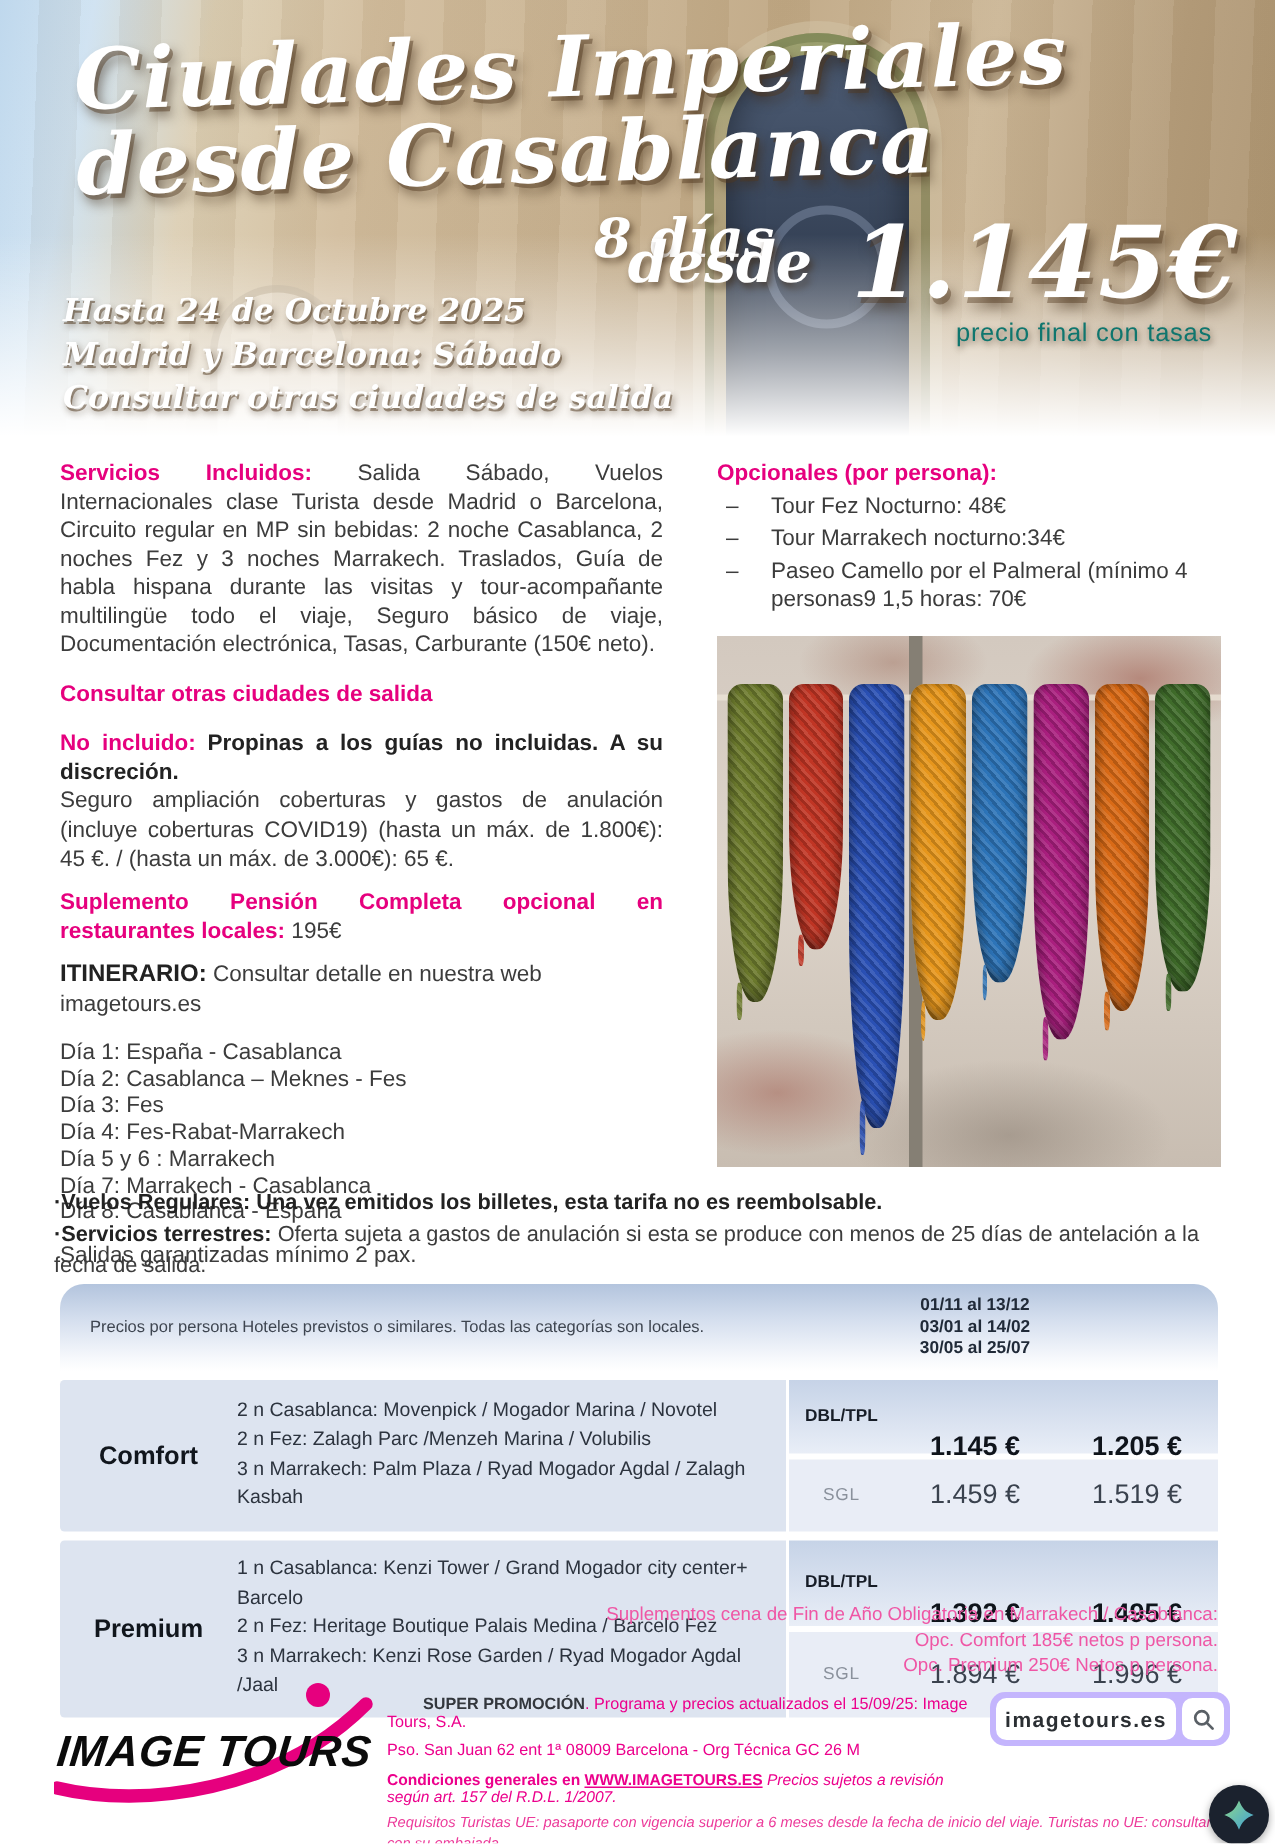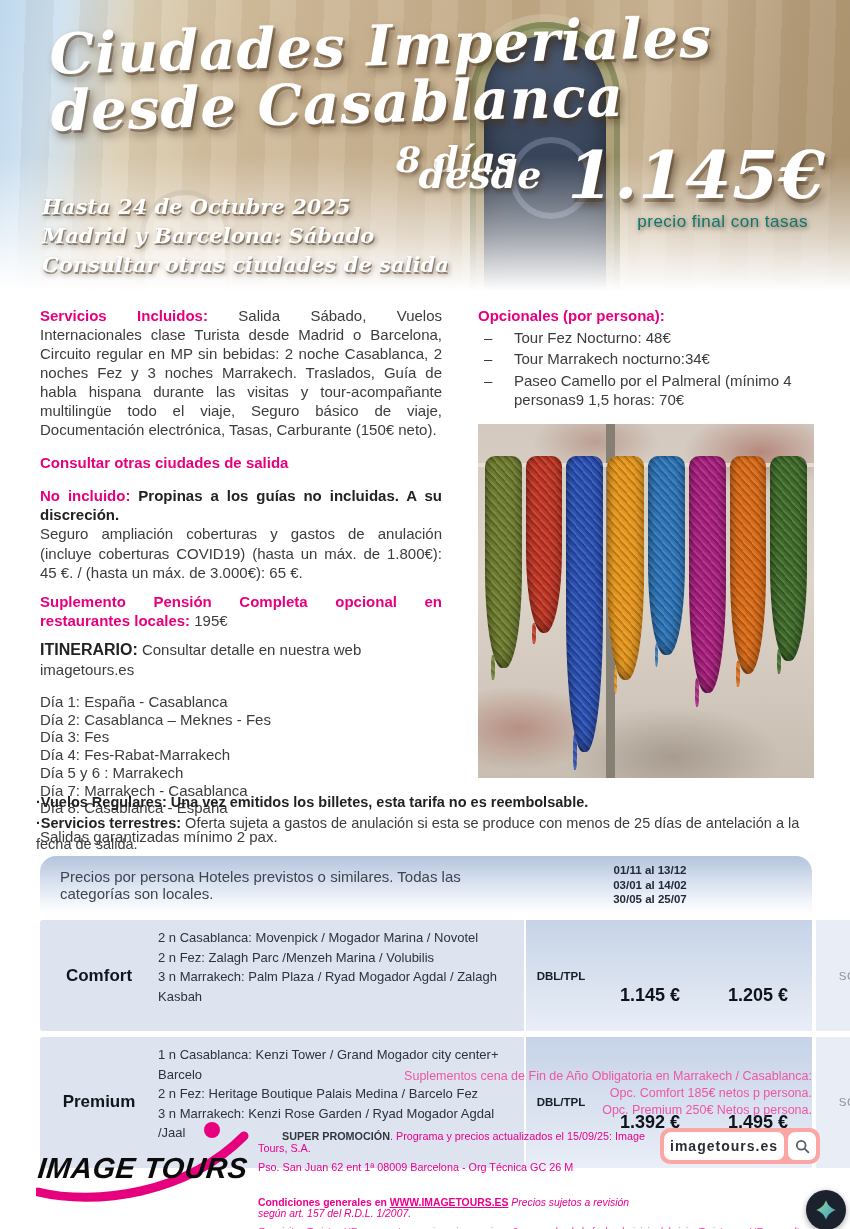--- a/index.html
+++ b/index.html
@@ -73,29 +73,29 @@
   .yarn-strip::after { content:""; position:absolute; left:18%; bottom:-6%; width:10%; height:12%;
     background:inherit; background-color:inherit; border-radius:40%; opacity:.9; }
 
   
   .notes { position:absolute; left:36px; top:792px; width:792px; font-size:14.5px; line-height:1.45; color:#3c3c3c; }
 
   
   .ptable { position:absolute; left:40px; top:856px; width:772px; }
   .pt-head { display:flex; align-items:center; border-radius:16px 16px 0 0; height:58px; padding:0 0 0 20px;
     background:linear-gradient(180deg,#b3c4dd 0%,#d4deee 40%,#f6f8fc 85%,#ffffff 100%); }
-  .pt-head-intro { flex:1; font-size:15px; color:#3e4550; padding-right:10px; }
+  .pt-head-intro { flex:1; font-size:11px; color:#3e4550; padding-right:10px; }
   .pt-head-cols { width:286px; display:flex; }
   .pt-head-spacer { width:70px; }
   .pt-head-col { width:108px; text-align:center; font-size:11.5px; font-weight:bold; color:#202a38; line-height:1.3; }
   .pt-row { display:flex; margin-top:6px; }
   .pt-left { flex:1; background:#dde4f0; display:flex; align-items:center; border-radius:3px 0 0 3px; }
   .pt-cat { width:118px; text-align:center; font-weight:bold; font-size:17px; color:#11161d; }
-  .pt-hotels { flex:1; font-size:13px; color:#2c333e; line-height:1.5; padding:8px 6px 25px 0; }
-  .pt-prices { width:286px; display:flex; gap:4px; margin-left:2px; }
+  .pt-hotels { flex:1; font-size:13px; color:#2c333e; line-height:1.5; padding:8px 6px 12px 0; }
+  .pt-prices { width:286px; display:flex; flex-direction:column; gap:4px; margin-left:2px; }
   .pt-prow { flex:1; display:flex; align-items:center; }
   .pt-prow.dbl { background:linear-gradient(180deg,#c6d3e7,#e9eef7); }
   .pt-prow.sgl { background:#e9edf6; }
   .pt-plabel { width:70px; text-align:center; font-size:11.5px; font-weight:bold; color:#171d27; }
   .pt-prow.sgl .pt-plabel { color:#8a919c; font-weight:normal; letter-spacing:.5px; }
   .pt-price { width:108px; text-align:center; font-size:18px; color:#0f141b; }
   .pt-prow.dbl .pt-price { font-weight:bold;margin-top:40px; }
   .pt-prow.sgl .pt-price { color:#3a424e; }
   .pt-prow { min-height:36px; }
   .pt-row { min-height:78px; }
@@ -106,26 +106,26 @@
   
   .logo { position:absolute; left:36px; top:1120px; width:225px; height:86px; }
   .logo svg { position:absolute; left:0; top:0; }
   .logo-text { position:absolute; left:2px; top:32px; font-size:29px; font-weight:bold; font-style:italic;
     letter-spacing:.5px; color:#0b0b0b; transform:skew(-6deg); white-space:nowrap; }
   .foot-text { position:absolute; left:258px; top:1130px; width:400px; }
   .ft-line1 { font-size:10.8px; }
   .ft-line1 .dark { color:#33373d; font-weight:bold;margin-left:24px; }
   .ft-line1 .rest { color:#ec008c; }
   .ft-addr { font-size:10.8px; color:#ec008c; margin-top:7px; }
-  .ft-cond { font-size:10.4px; color:#ec008c; margin-top:24px; }
+  .ft-cond { font-size:10.4px; color:#ec008c; margin-top:9px; }
   .ft-cond .b { font-weight:bold; }
   .ft-cond .url { font-weight:bold; text-decoration:underline; color:#ec008c; }
   .ft-cond .it { font-style:italic; }
   .ft-legal { font-size:9.8px; color:#ec3a9a; font-style:italic; line-height:1.4; margin-top:5px; width:560px; }
-  .badge { position:absolute; left:660px; top:1128px; width:160px; height:36px; background:#fca5a5;
+  .badge { position:absolute; left:660px; top:1128px; width:160px; height:36px; background:#c4b5fd;
     border-radius:10px; display:flex; align-items:center; padding:4px; gap:4px; }
   .badge-inner { flex:1; height:100%; background:#fff; border-radius:7px; display:flex; align-items:center;
     justify-content:center; font-weight:bold; font-size:14px; color:#2b2f33; letter-spacing:1px; }
   .badge-search { width:28px; height:100%; background:#fff; border-radius:7px; display:flex;
     align-items:center; justify-content:center; }
   .float-icon { position:absolute; left:806px; top:1190px; width:40px; height:40px; border-radius:50%;
     background:#1b222e; display:flex; align-items:center; justify-content:center;
     box-shadow:0 2px 6px rgba(0,0,0,.35); }
 </style>
 </head>

